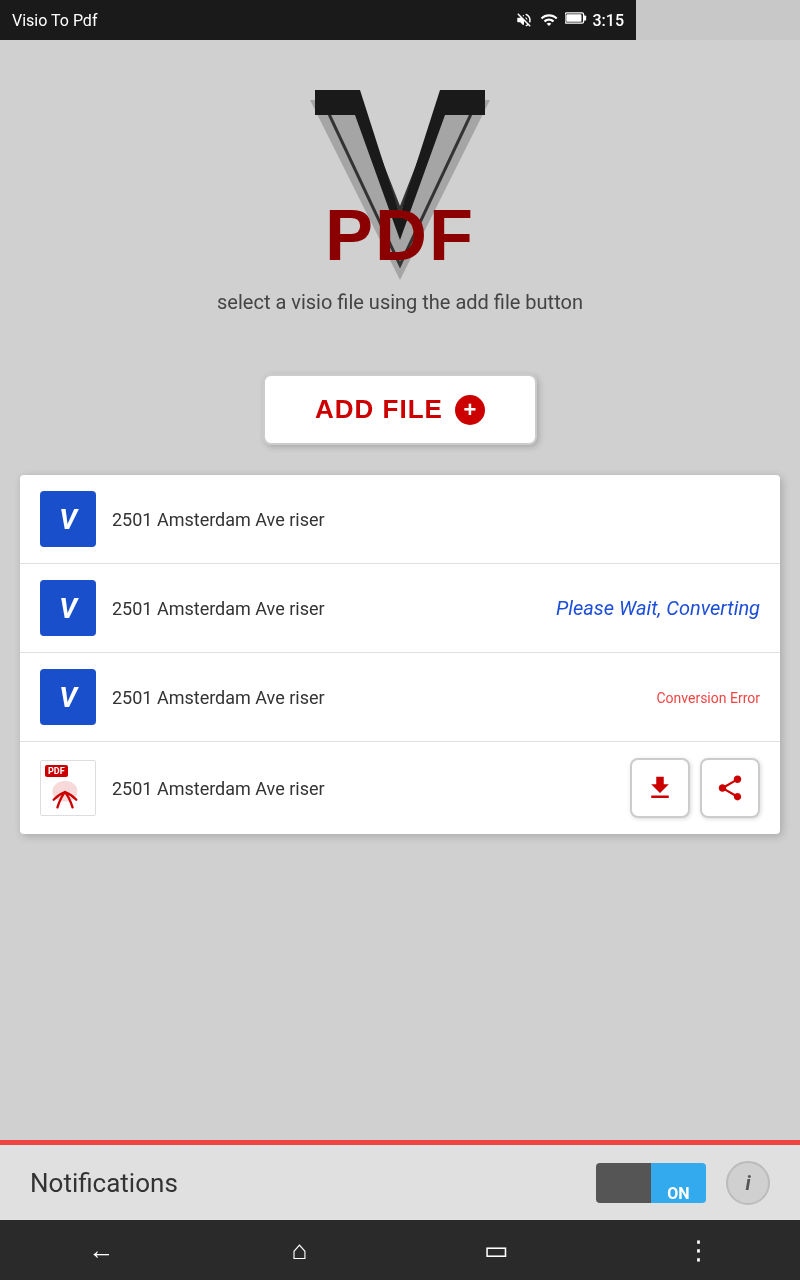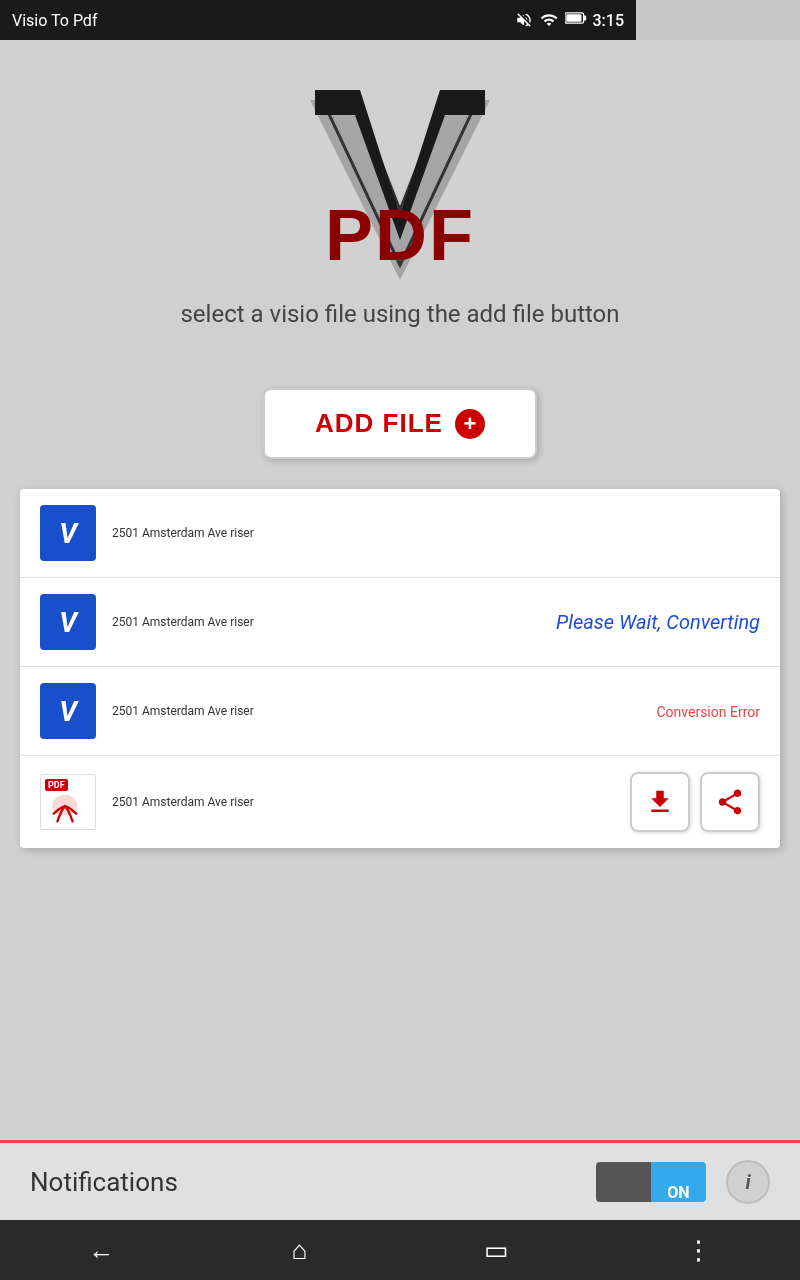--- a/index.html
+++ b/index.html
@@ -66,22 +66,22 @@
       padding-bottom: 20px;
     }
 
     #logo-svg {
       width: 220px;
       height: 220px;
     }
 
     #subtitle-text {
       color: #444;
-      font-size: 24px;
-      margin-top: 10px;
+      font-size: 20px;
+      margin-top: 0;
       text-align: right;
     }
 
     
     #add-file-btn {
       background: white;
       border: 2px solid #ccc;
       border-radius: 8px;
       padding: 18px 50px;
       display: flex;
@@ -138,21 +138,21 @@
 
     .file-icon {
       width: 56px;
       height: 56px;
       flex-shrink: 0;
       margin-right: 16px;
     }
 
     .file-name {
       flex: 1;
-      font-size: 12px;
+      font-size: 18px;
       color: #333;
     }
 
     .file-action {
       flex-shrink: 0;
     }
 
     
     .convert-btn {
       background: white;
@@ -224,21 +224,21 @@
       width: 800px;
       height: 80px;
       background: #e0e0e0;
       display: flex;
       align-items: center;
       padding: 0 30px;
       gap: 20px;
       position: absolute;
       bottom: 60px;
       left: 0;
-      border-top: 3px solid #ef4444;
+      border-top: 5px solid #ef4444;
     }
 
     #notifications-label {
       font-size: 26px;
       font-weight: 400;
       color: #333;
       flex: 1;
     }
 
     #toggle-switch {

